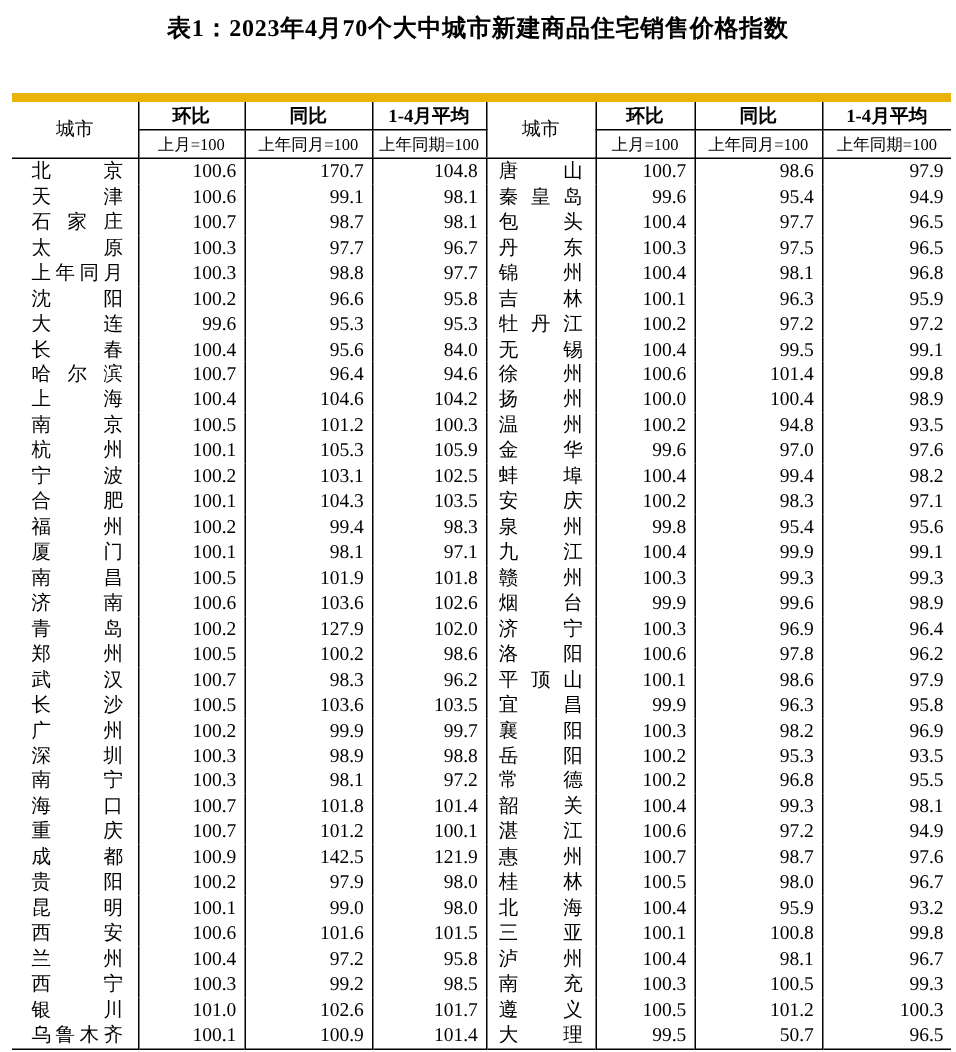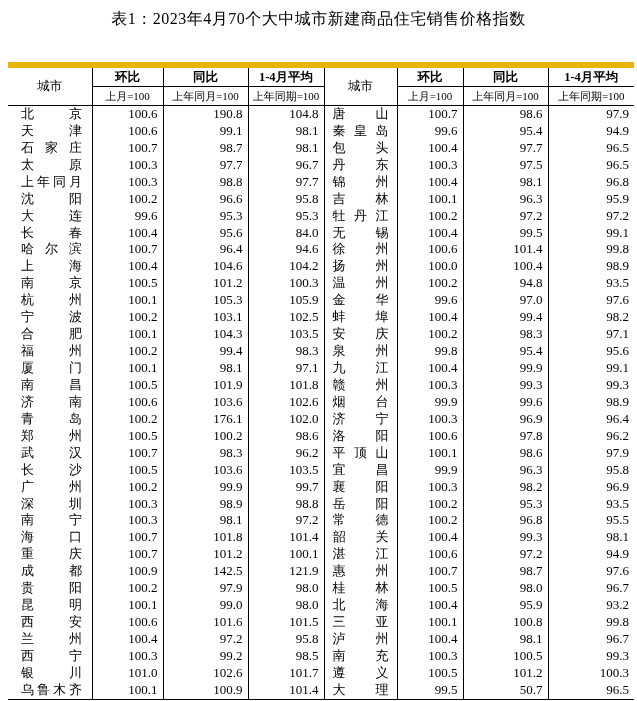--- a/index.html
+++ b/index.html
@@ -7,21 +7,21 @@
     width: 637px; height: 701px;
     background: #ffffff;
     color: #000;
     font-family: "Liberation Serif", "DejaVu Serif", serif;
   }
   .page { position: relative; width: 637px; height: 701px; overflow: hidden; }
 
   .title {
     position: absolute; top: 9px; left: 0; width: 637px;
     text-align: center;
-    font-size: 16px; font-weight: normal;
+    font-size: 16px; font-weight: bold;
     letter-spacing: 0.5px;
     white-space: nowrap;
   }
 
   table.idx {
     position: absolute; left: 8px; top: 62px;
     width: 626px;
     border-collapse: collapse;
     table-layout: fixed;
     border-top: 6px solid #eab308;
@@ -90,21 +90,21 @@
         <th>上年同月=100</th>
         <th>上年同期=100</th>
       </tr>
     </thead>
     <tbody>
         <tr>
           <td class="city city-l">
             <span class="inner">北京</span>
           </td>
           <td class="num">100.6</td>
-          <td class="num">190.8</td>
+          <td class="num">170.7</td>
           <td class="num">104.8</td>
           <td class="city city-r">
             <span class="inner">唐山</span>
           </td>
           <td class="num">100.7</td>
           <td class="num">98.6</td>
           <td class="num">97.9</td>
         </tr>
         <tr>
           <td class="city city-l">
@@ -342,21 +342,21 @@
           </td>
           <td class="num">99.9</td>
           <td class="num">99.6</td>
           <td class="num">98.9</td>
         </tr>
         <tr>
           <td class="city city-l">
             <span class="inner">青岛</span>
           </td>
           <td class="num">100.2</td>
-          <td class="num">176.1</td>
+          <td class="num">127.9</td>
           <td class="num">102.0</td>
           <td class="city city-r">
             <span class="inner">济宁</span>
           </td>
           <td class="num">100.3</td>
           <td class="num">96.9</td>
           <td class="num">96.4</td>
         </tr>
         <tr>
           <td class="city city-l">

